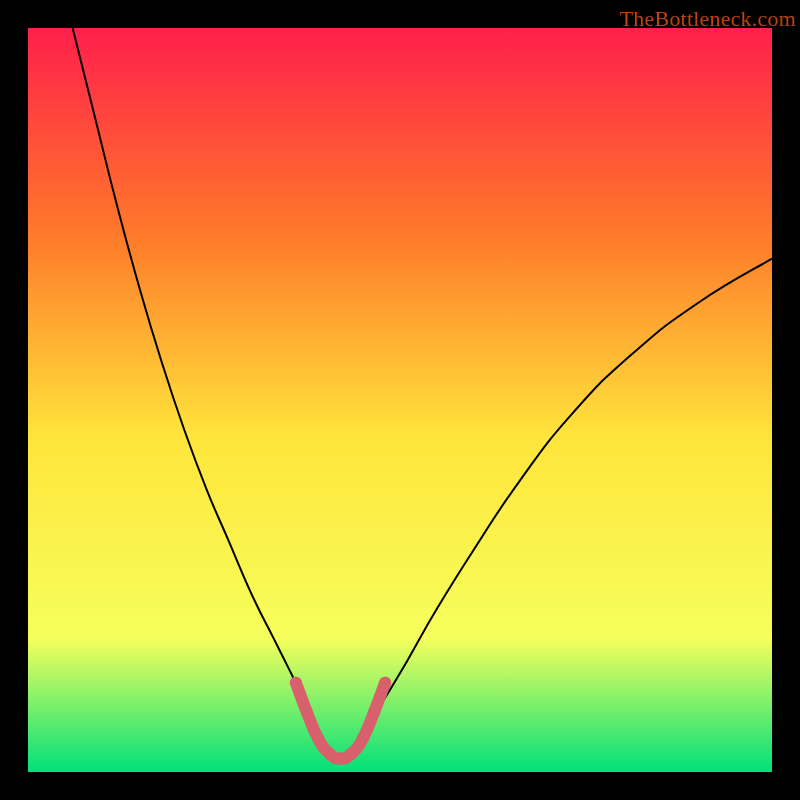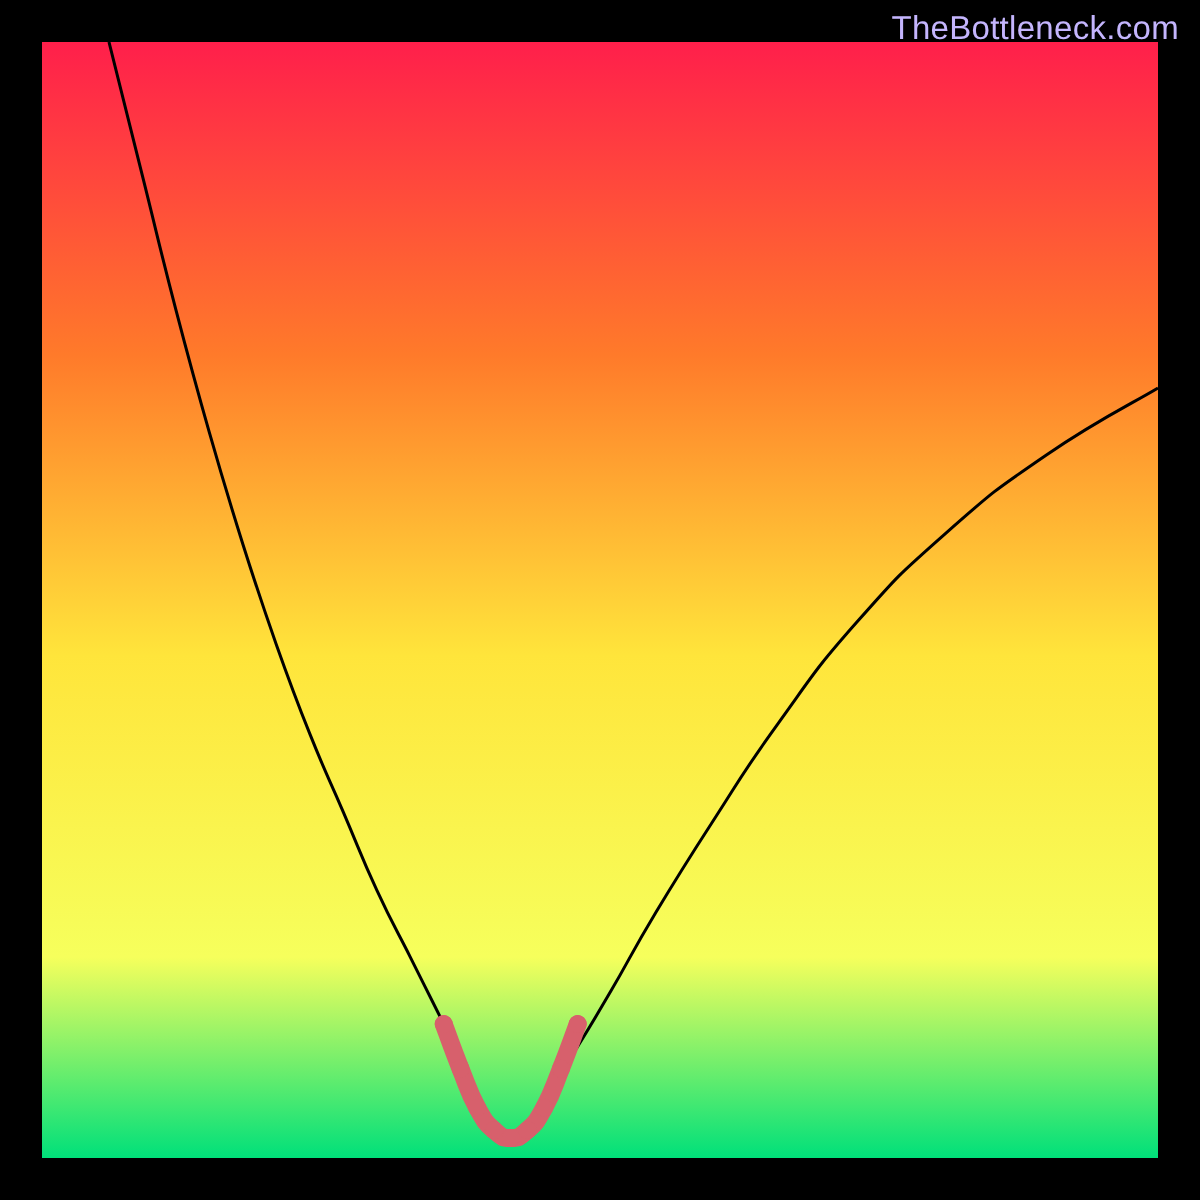--- a/index.html
+++ b/index.html
@@ -6,24 +6,24 @@
   html, body { width: 800px; height: 800px; overflow: hidden; background: #000; }
   .stage {
     position: relative;
     width: 800px;
     height: 800px;
     background: #000;
   }
   .watermark {
     position: absolute;
     top: 6px;
-    right: 14px;
-    font-family: Liberation Sans, sans-serif;
+    right: 4px;
+    font-family: Liberation Serif, serif;
     font-size: 22px;
-    color: #c4b5fd;
+    color: #c2410c;
     letter-spacing: 0.2px;
     z-index: 5;
   }
   .plot-frame {
     position: absolute;
     left: 28px;
     top: 28px;
     width: 744px;
     height: 744px;
     background: #000;

